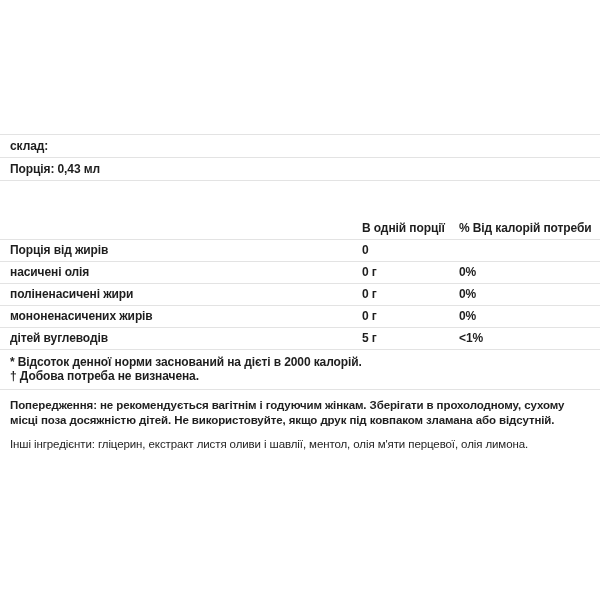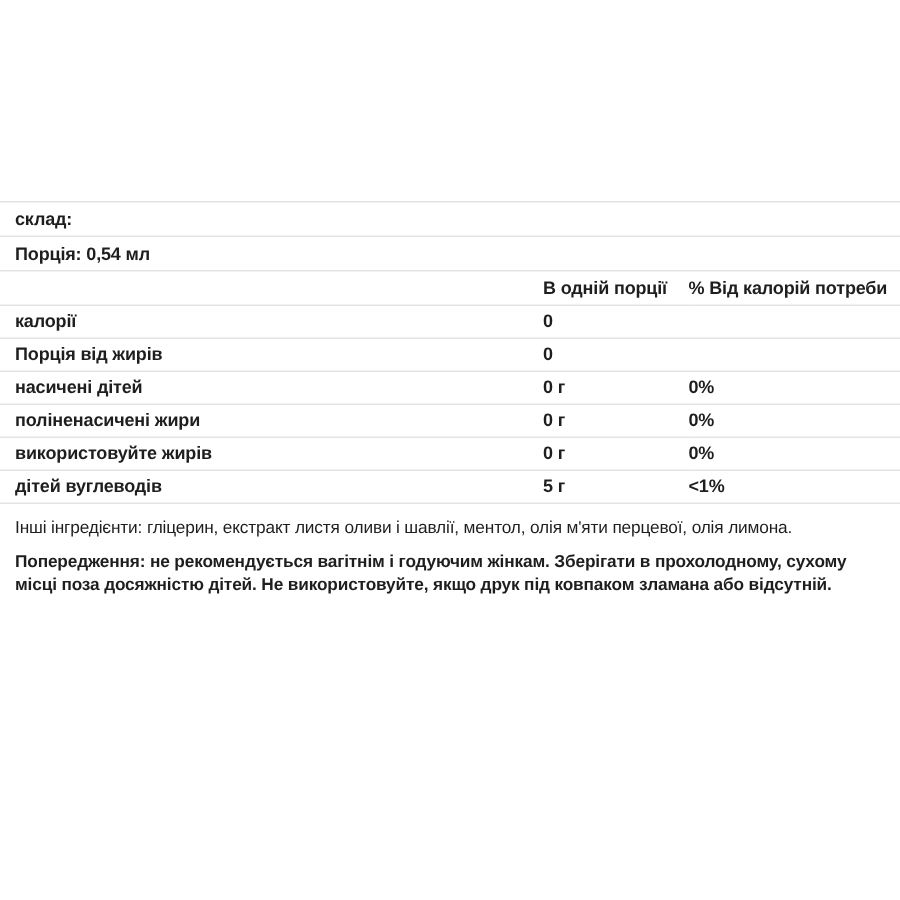--- a/index.html
+++ b/index.html
@@ -33,20 +33,21 @@
     font-size: 12px;
     font-weight: 700;
     letter-spacing: -0.1px;
   }
   .info-row.compact { height: 20px; line-height: 19px; }
   
   table.nutrition {
     width: 100%;
     border-collapse: collapse;
     table-layout: fixed;
+    margin-top: 36px;
   }
   table.nutrition col.c-name { width: 362px; }
   table.nutrition col.c-amount { width: 97px; }
   table.nutrition th, table.nutrition td {
     font-size: 12px;
     font-weight: 700;
     letter-spacing: -0.1px;
     text-align: left;
     vertical-align: middle;
     height: 22px;
@@ -78,68 +79,67 @@
   .paragraph.bold { font-weight: 700; margin-top: 8px; }
 </style>
 </head>
 <body>
 
 <div class="sheet">
   <div class="facts">
 
     <div class="info-rows">
       <div class="info-row">склад:</div>
-      <div class="info-row">Порція: 0,54 мл</div>
+      <div class="info-row">Порція: 0,43 мл</div>
     </div>
 
     <table class="nutrition">
       <colgroup>
           <col class="c-name">
           <col class="c-amount">
           <col class="c-dv">
         </colgroup>
       <thead>
         <tr>
           <th></th>
           <th>В одній порції</th>
           <th>% Від калорій потреби</th>
         </tr>
       </thead>
       <tbody>
         <tr>
-          <td class="name">калорії</td>
-          <td>0</td>
-          <td></td>
-        </tr>
-        <tr>
           <td class="name">Порція від жирів</td>
           <td>0</td>
           <td></td>
         </tr>
         <tr>
-          <td class="name">насичені дітей</td>
+          <td class="name">насичені олія</td>
           <td>0 г</td>
           <td>0%</td>
         </tr>
         <tr>
           <td class="name">поліненасичені жири</td>
           <td>0 г</td>
           <td>0%</td>
         </tr>
         <tr>
-          <td class="name">використовуйте жирів</td>
+          <td class="name">мононенасичених жирів</td>
           <td>0 г</td>
           <td>0%</td>
         </tr>
         <tr>
           <td class="name">дітей вуглеводів</td>
           <td>5 г</td>
           <td>&lt;1%</td>
         </tr>
       </tbody>
     </table>
 
+    <div class="footnotes">
+      <div class="footnote">* Відсоток денної норми заснований на дієті в 2000 калорій.</div>
+      <div class="footnote">† Добова потреба не визначена.</div>
+    </div>
 
+    <p class="paragraph bold">Попередження: не рекомендується вагітнім і годуючим жінкам. Зберігати в прохолодному, сухому місці поза досяжністю дітей. Не використовуйте, якщо друк під ковпаком зламана або відсутній.</p>
     <p class="paragraph regular">Інші інгредієнти: гліцерин, екстракт листя оливи і шавлії, ментол, олія м'яти перцевої, олія лимона.</p>
-    <p class="paragraph bold">Попередження: не рекомендується вагітнім і годуючим жінкам. Зберігати в прохолодному, сухому місці поза досяжністю дітей. Не використовуйте, якщо друк під ковпаком зламана або відсутній.</p>
 
   </div>
 </div>
 
 </body></html>

